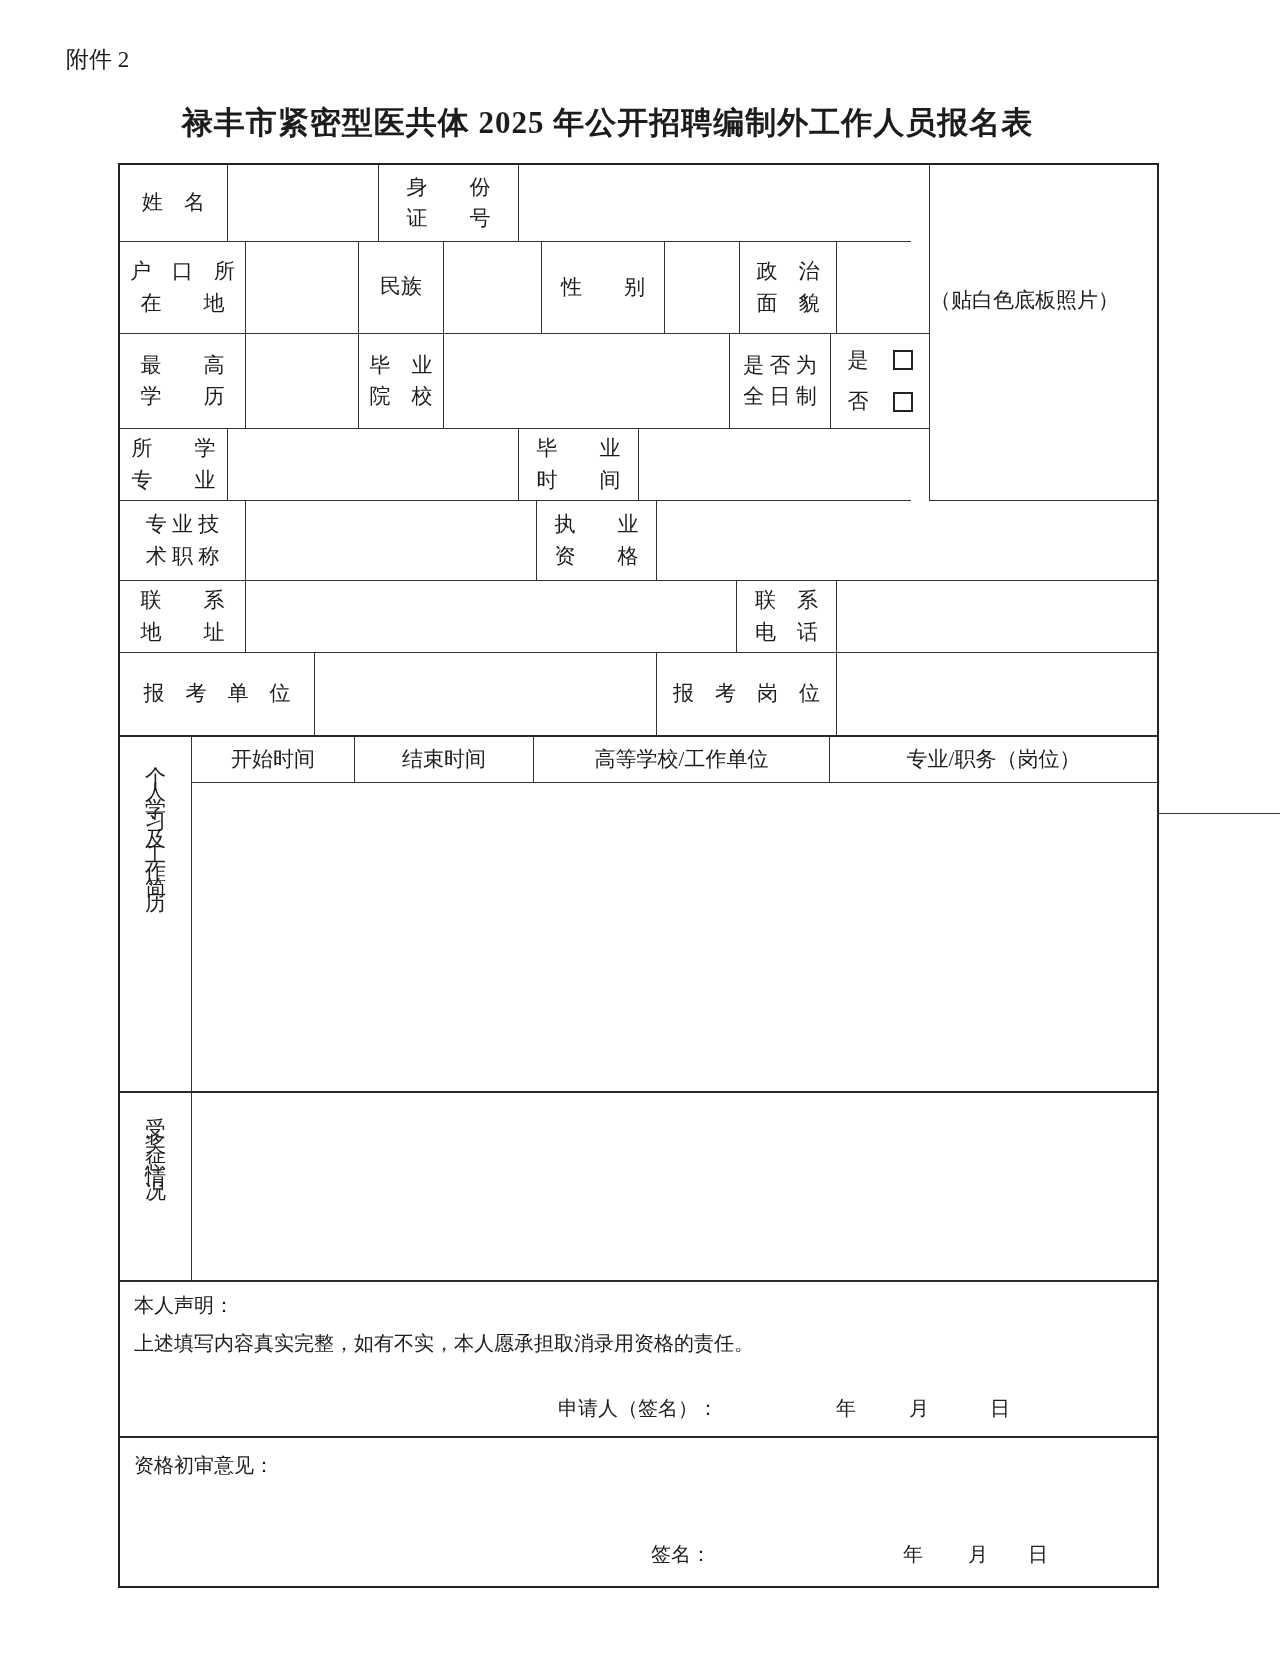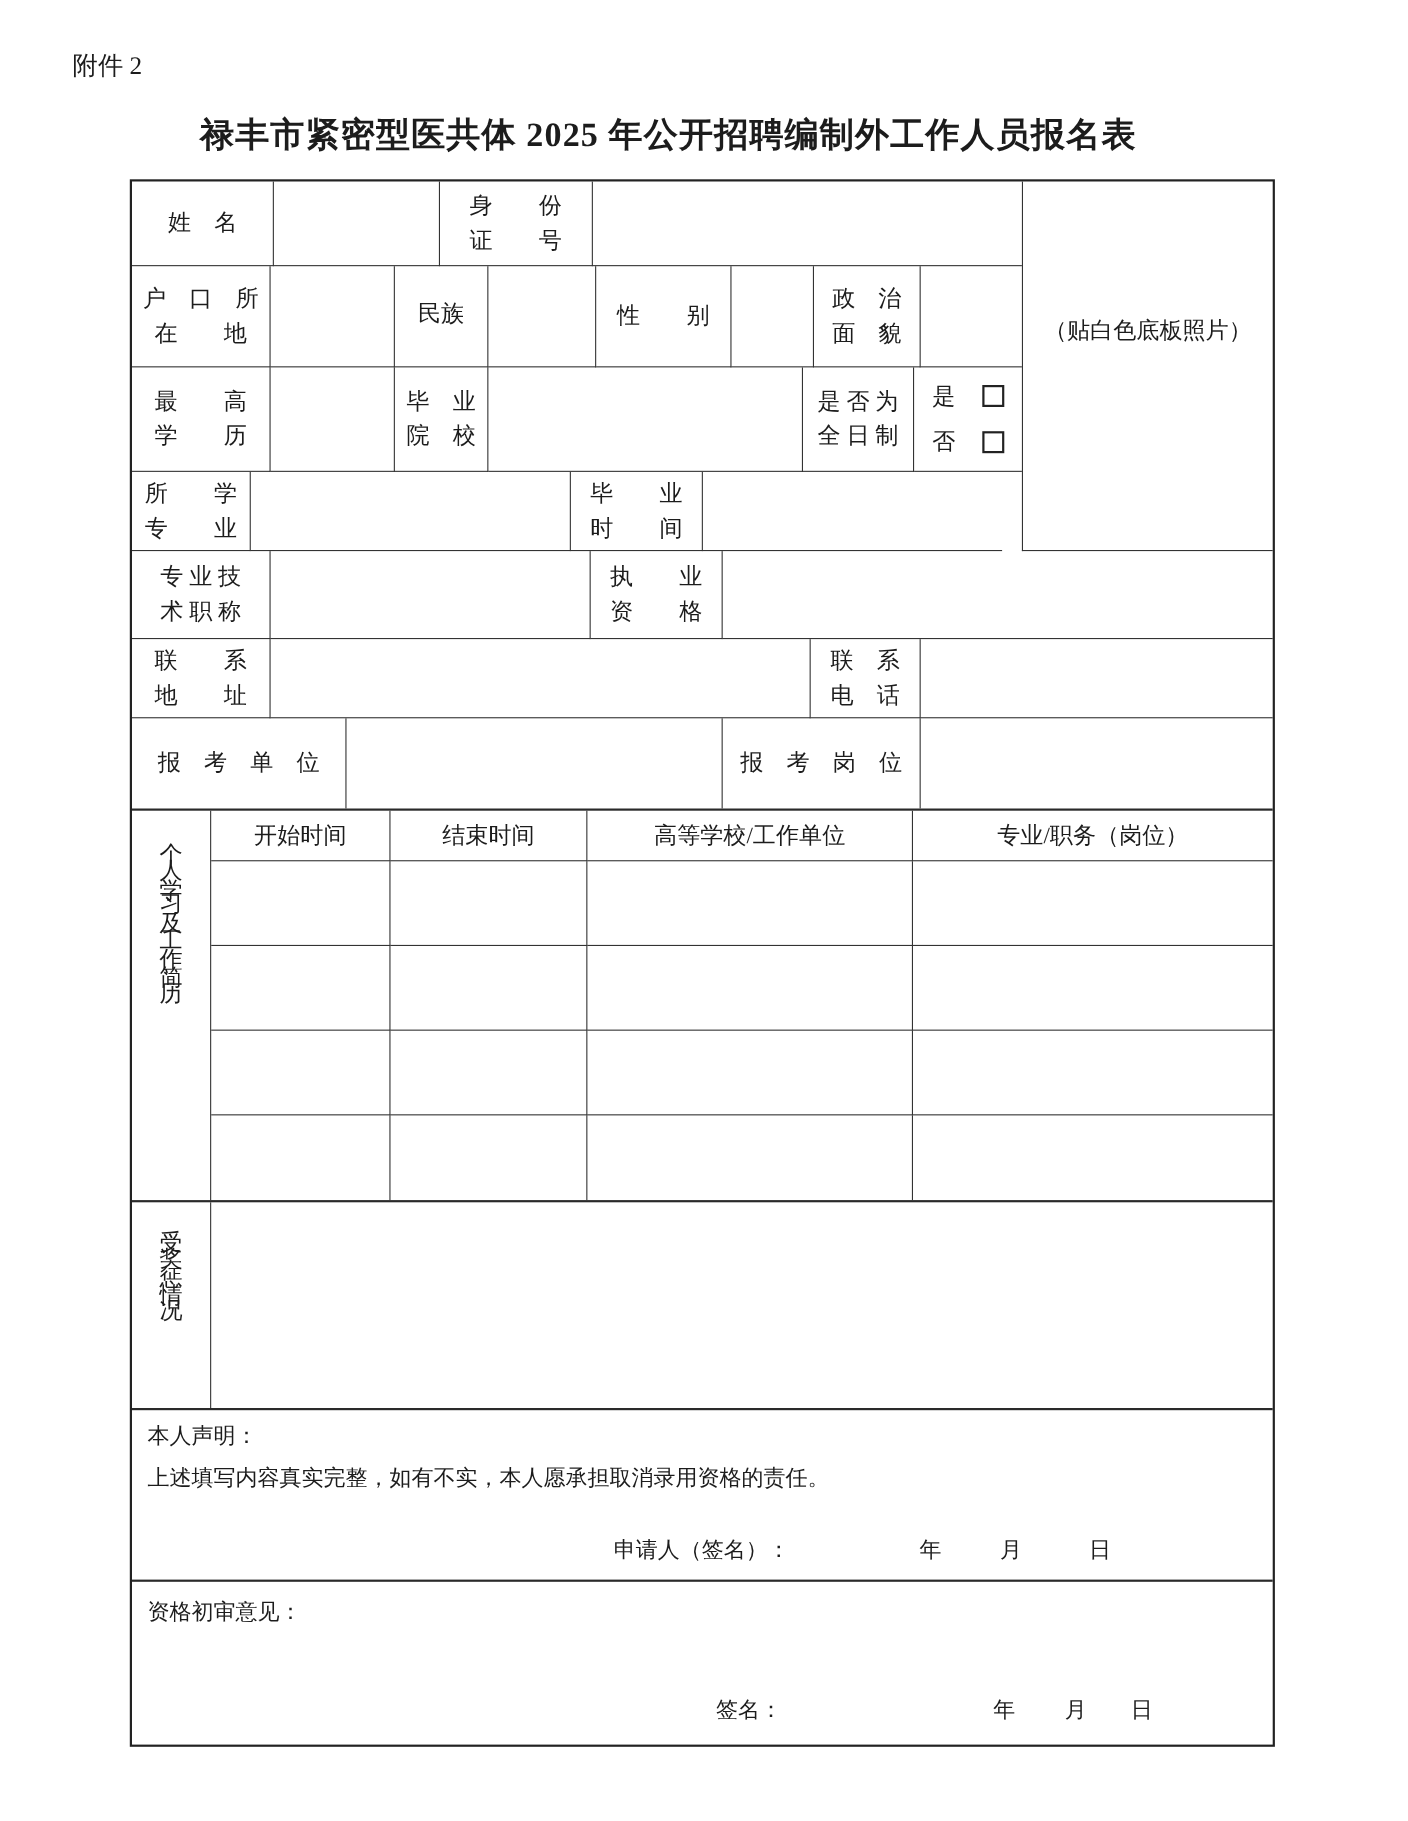--- a/index.html
+++ b/index.html
@@ -23,41 +23,41 @@
     display:flex;flex-direction:column;justify-content:center;align-items:center;
     font-size:21px;line-height:1.5;white-space:pre;
   }
   .c.nr{border-right:none;}
   .c.nb{border-bottom:none;}
   .c .ln{display:block;}
   .top-section{display:flex;}
   .top-left{width:809px;display:flex;flex-direction:column;}
   .photo-cell{
     width:264px;box-sizing:border-box;border-left:1px solid #333;border-bottom:1px solid #333;
-    display:flex;align-items:center;justify-content:center;font-size:21px;
+    display:flex;align-items:center;justify-content:flex-start;font-size:21px;
     padding-bottom:66px;
   }
   .cbx-lines{display:flex;flex-direction:column;gap:10px;align-items:flex-start;}
   .cbx-line{display:flex;align-items:center;}
   .cbx-box{
     width:16px;height:16px;border:2px solid #222;margin-left:24px;display:inline-block;
     background:#fff;
   }
   .section{display:flex;}
   .sep-top{border-top:2px solid #2a2a2a;}
   .side-cell{
     box-sizing:border-box;width:72px;border-right:1px solid #333;
     display:flex;justify-content:center;align-items:flex-start;padding-top:12px;
     font-size:21px;
   }
   .vertical-text{
     writing-mode:vertical-lr;text-orientation:upright;letter-spacing:16px;
     white-space:nowrap;
   }
-  .resume-grid{display:flex;flex-direction:column;width:965px;}
+  .resume-grid{display:flex;flex-direction:row;width:965px;}
   .resume-row{display:flex;}
   .resume-row .c{justify-content:center;}
   .hdr{height:46px;}
   .drow{height:77px;}
   .awards-body{width:893px;box-sizing:border-box;}
   .free-row{position:relative;box-sizing:border-box;font-size:20px;}
   .free-row .heading{position:absolute;left:14px;top:10px;}
   .free-row .body-line{position:absolute;left:14px;top:48px;}
   .sig{position:absolute;white-space:nowrap;}
 </style>
@@ -68,21 +68,21 @@
 
   <div class="attachment">附件 2</div>
   <div class="doc-title">禄丰市紧密型医共体 2025 年公开招聘编制外工作人员报名表</div>
 
   <div class="tbl">
 
     <div class="top-section">
       <div class="top-left">
 
         <div class="row" style="height:77px;">
-          <div class="c" style="width:130px;">
+          <div class="c" style="width:108px;">
             <span class="ln">姓　名</span>
           </div>
           <div class="c" style="width:151px;"></div>
           <div class="c" style="width:140px;font-family:Liberation Serif, serif;">
             <span class="ln">身　　份</span>
             <span class="ln">证　　号</span>
           </div>
           <div class="c nr" style="width:392px;"></div>
         </div>
 

